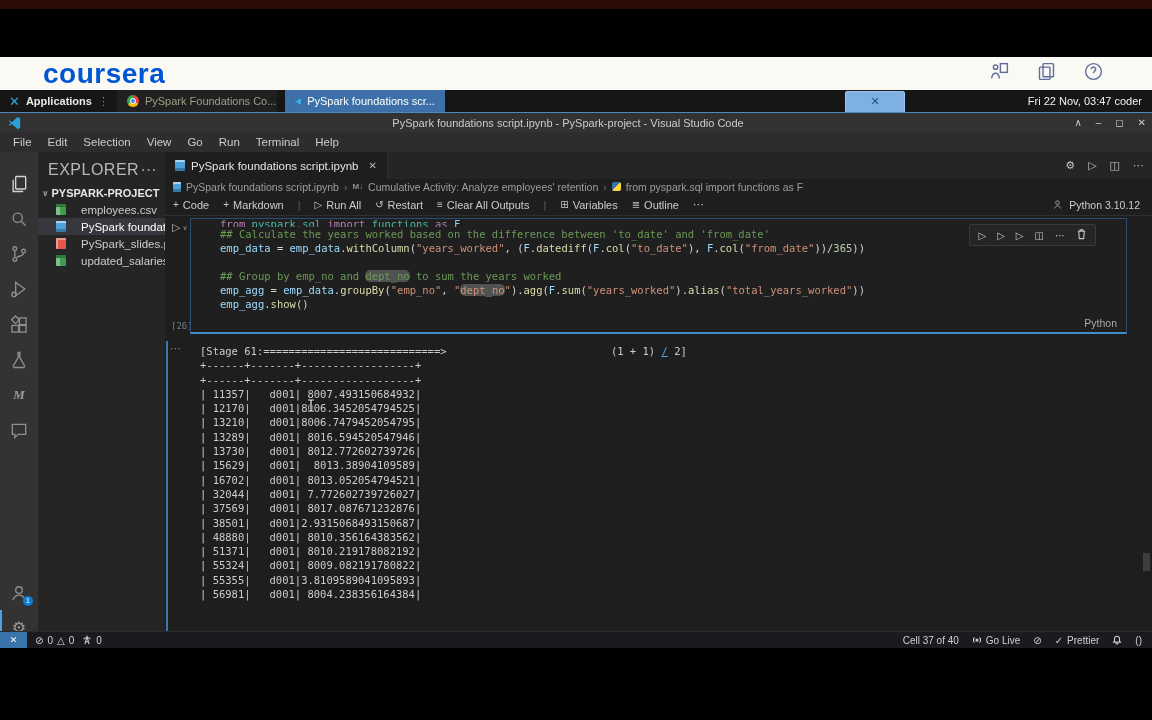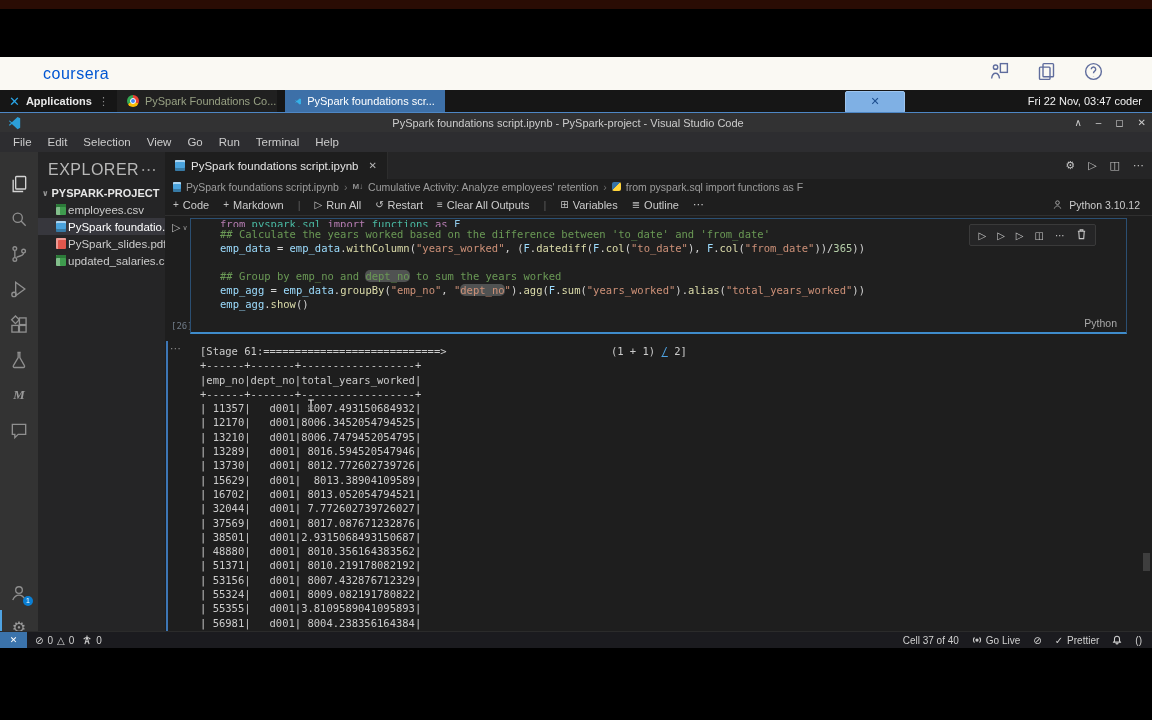--- a/index.html
+++ b/index.html
@@ -5,21 +5,21 @@
   html,body{margin:0;padding:0;background:#000;}
   .stage{position:relative;width:1152px;height:720px;background:#000;overflow:hidden;
          font-family:"Liberation Sans","DejaVu Sans",sans-serif;-webkit-user-select:none;}
   .abs{position:absolute;}
   
   .letter-top{top:0;left:0;width:1152px;height:57px;background:#000;}
   .letter-top .tint{position:absolute;top:0;left:0;right:0;height:9px;background:#2a0c04;}
   .letter-bottom{top:648px;left:0;width:1152px;height:72px;background:#000;}
   
   .coursera-bar{top:57px;left:0;width:1152px;height:33px;background:#faf9f3;display:flex;align-items:center;}
-  .coursera-logo{margin-left:43px;font-size:16px;font-weight:normal;letter-spacing:.5px;color:#0056D2;}
+  .coursera-logo{margin-left:43px;font-size:28px;font-weight:bold;letter-spacing:.5px;color:#0056D2;}
   .coursera-icons{position:absolute;right:48px;display:flex;gap:26px;align-items:center;}
   .cicon{width:21px;height:21px;stroke:#5f6d9d;fill:none;stroke-width:1.6;}
   
   .taskbar{top:90px;left:0;width:1152px;height:22px;background:#161616;display:flex;align-items:center;font-size:11px;color:#e8e8e8;}
   .xlogo{margin-left:9px;font-weight:bold;font-size:13px;color:#2aa6e8;line-height:1;}
   .apps-label{margin-left:6px;font-weight:bold;}
   .menu-dots{margin-left:6px;color:#8a8a8a;}
   .win-btn{display:flex;align-items:center;gap:6px;height:22px;padding:0 10px;margin-left:8px;background:#202020;border:0;font-size:11px;color:#97a083;max-width:160px;white-space:nowrap;overflow:hidden;cursor:pointer;font-family:inherit;}
   .win-btn.active{background:#3d70a8;color:#fff;}
   .chrome-ball{width:12px;height:12px;border-radius:50%;flex:0 0 auto;background:conic-gradient(#ea4335 0 33%,#fbbc05 33% 66%,#34a853 66% 100%);position:relative;}
@@ -43,21 +43,21 @@
   .act-icon.bright svg{stroke:#d4d4d4;}
   .act-active-bar{position:absolute;left:0;top:2px;width:2px;height:26px;background:#4fa3e3;}
   .m-ext{font:italic bold 13px "Liberation Serif","DejaVu Serif",serif;color:#9a9a9a;}
   .badge{position:absolute;right:5px;bottom:2px;width:10px;height:10px;border-radius:50%;background:#0a7fd4;color:#fff;font-size:7px;line-height:10px;text-align:center;}
   .gear-glyph{font-size:16px;color:#9a9a9a;}
   
   .sidebar{position:absolute;top:39px;left:38px;width:127px;bottom:16px;background:#252526;color:#cccccc;}
   .sb-header{display:flex;align-items:center;justify-content:space-between;padding:8px 8px 6px 10px;font-size:16px;letter-spacing:.5px;color:#b8b8b8;}
   .sb-dots{color:#9a9a9a;cursor:pointer;}
   .proj-row{display:flex;align-items:center;gap:3px;padding:2px 4px;font-size:11px;font-weight:bold;color:#e7e7e7;cursor:pointer;}
-  .file-row{display:flex;align-items:center;gap:2px;height:17px;padding-left:18px;font-size:11.5px;color:#cccccc;cursor:pointer;white-space:nowrap;overflow:hidden;}
+  .file-row{display:flex;align-items:center;gap:15px;height:17px;padding-left:18px;font-size:11.5px;color:#cccccc;cursor:pointer;white-space:nowrap;overflow:hidden;}
   .file-row.selected{background:#37373d;color:#ffffff;}
   .fi{flex:0 0 auto;width:10px;height:11px;border-radius:1px;}
   .fi-csv{background:#3f9c4e;box-shadow:inset 0 3px 0 #2c7a39,inset 4px 0 0 rgba(255,255,255,.35);}
   .fi-notebook{background:#4aa3dd;box-shadow:inset 0 2px 0 rgba(255,255,255,.55),inset 0 -3px 0 rgba(0,0,0,.25);}
   .fi-pdf{background:#e2574c;box-shadow:inset 2px 2px 0 rgba(255,255,255,.4);}
   
   .editor{position:absolute;top:39px;left:165px;right:0;bottom:16px;background:#1e1e1e;overflow:hidden;}
   .tabbar{position:absolute;top:0;left:0;right:0;height:27px;background:#252526;display:flex;}
   .tab{display:flex;align-items:center;gap:6px;padding:0 10px;background:#1e1e1e;color:#e4e4e4;font-size:11.5px;cursor:pointer;border-right:1px solid #2d2d2d;}
   .tab .close{color:#b5b5b5;font-size:10px;margin-left:4px;}
@@ -365,35 +365,33 @@
                 </svg></span>
           </div>
           <span class="cell-lang">Python</span>
         </div>
 
         <div class="out-dots">⋯</div>
         <div class="nb-output">
           <div class="out-row"><span>[Stage 61:============================&gt;                          (1 + 1) </span><span class="slash">/</span><span> 2]</span></div>
           <div>
               <div class="out-row">+------+-------+------------------+</div>
-              <div class="out-row">|emp_no|dept_no|total_years_worked|</div>
               <div class="out-row">+------+-------+------------------+</div>
               <div class="out-row">| 11357|   d001| 8007.493150684932|</div>
               <div class="out-row">| 12170|   d001|8006.3452054794525|</div>
               <div class="out-row">| 13210|   d001|8006.7479452054795|</div>
               <div class="out-row">| 13289|   d001| 8016.594520547946|</div>
               <div class="out-row">| 13730|   d001| 8012.772602739726|</div>
               <div class="out-row">| 15629|   d001|  8013.38904109589|</div>
               <div class="out-row">| 16702|   d001| 8013.052054794521|</div>
               <div class="out-row">| 32044|   d001| 7.772602739726027|</div>
               <div class="out-row">| 37569|   d001| 8017.087671232876|</div>
               <div class="out-row">| 38501|   d001|2.9315068493150687|</div>
               <div class="out-row">| 48880|   d001| 8010.356164383562|</div>
               <div class="out-row">| 51371|   d001| 8010.219178082192|</div>
-              <div class="out-row">| 53156|   d001| 8007.432876712329|</div>
               <div class="out-row">| 55324|   d001| 8009.082191780822|</div>
               <div class="out-row">| 55355|   d001|3.8109589041095893|</div>
               <div class="out-row">| 56981|   d001| 8004.238356164384|</div>
             </div>
         </div>
 
         <svg class="ibeam" viewBox="0 0 8 13">
           <path d="M1 1h6M1 12h6M4 1v11" stroke="#000" stroke-width="3" fill="none"></path>
           <path d="M1 1h6M1 12h6M4 1v11" stroke="#fff" stroke-width="1.2" fill="none"></path>
         </svg>

